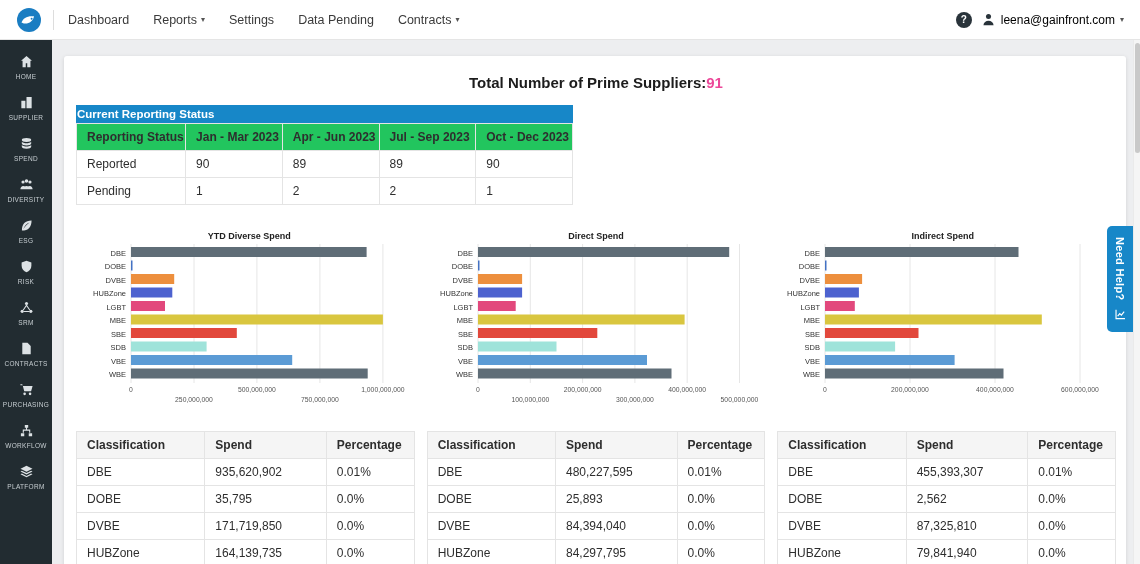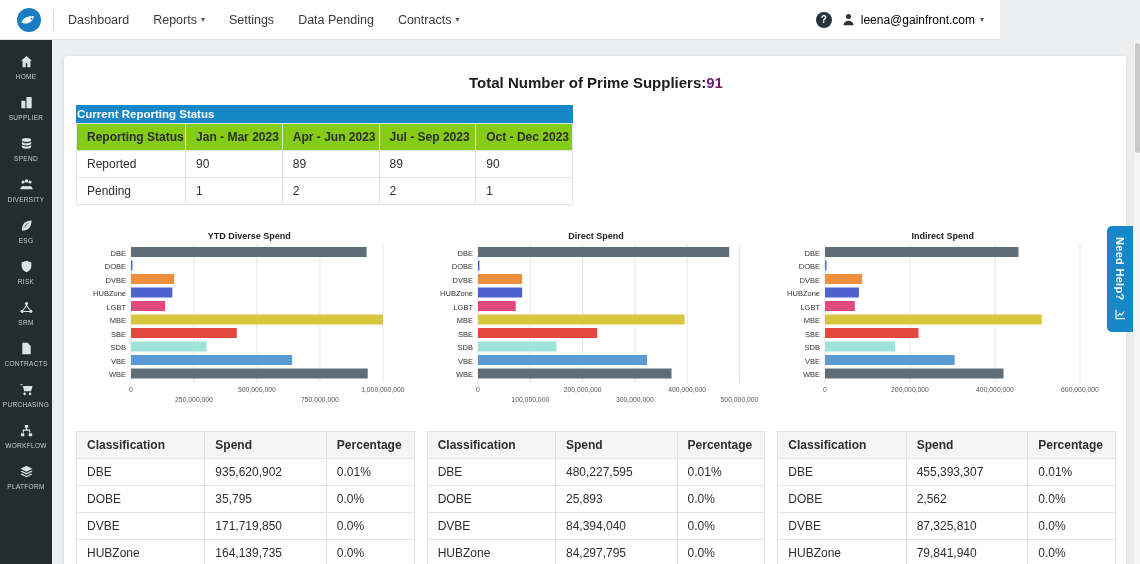--- a/index.html
+++ b/index.html
@@ -1,20 +1,20 @@
 <!DOCTYPE html>
 <html><head>
 <meta charset="utf-8">
 <style>
   *{margin:0;padding:0;box-sizing:border-box}
   html,body{width:1140px;height:564px;overflow:hidden;background:#edeef0;
     font-family:"Liberation Sans",sans-serif;color:#2e2e2e}
 
   
-  .topbar{position:fixed;top:0;left:0;width:1000px;height:40px;background:#fff;
+  .topbar{position:fixed;top:0;left:0;width:1140px;height:40px;background:#fff;
     border-bottom:1px solid #e5e5e5;display:flex;align-items:center;padding:0 16px;z-index:30}
   .logo{width:26px;height:26px;cursor:pointer}
   .logo-divider{width:1px;height:20px;background:#ddd;margin:0 14px 0 11px}
   .top-nav{display:flex;align-items:center;gap:24px}
   .nav-item{font-size:12.5px;color:#3a3a3a;display:flex;align-items:center;gap:4px;cursor:pointer;white-space:nowrap}
   .caret{font-size:8px;color:#555}
   .top-right{margin-left:auto;display:flex;align-items:center;gap:9px}
   .help-circle{width:16px;height:16px;border-radius:50%;background:#29333a;color:#fff;
     font-size:10px;font-weight:bold;line-height:16px;text-align:center;cursor:pointer}
   .account{display:flex;align-items:center;gap:5px;cursor:pointer}
@@ -27,30 +27,30 @@
   .side-item{display:flex;flex-direction:column;align-items:center;gap:4px;
     padding:8px 0 7px;cursor:pointer}
   .side-icon{width:15px;height:15px;fill:#dde2e5}
   .side-label{font-size:6.5px;color:#c6cdd1;letter-spacing:.3px}
 
   
   .main{position:absolute;left:52px;top:40px;width:1088px;height:524px;padding:16px 14px 0 12px}
   .card{background:#fff;border-radius:3px;box-shadow:0 1px 4px rgba(0,0,0,.12);
     padding:16px 10px 16px 12px;min-height:620px}
   .summary{text-align:center;font-size:15px;font-weight:bold;margin:2px 0 14px;color:#1c1c1c}
-  .summary .val{color:#701a75;margin-left:0}
+  .summary .val{color:#ec4899;margin-left:0}
 
   .top-tables{display:flex;gap:12px}
   .tbl-wrap.left{flex:0 0 497px}
   .tbl-wrap.right{flex:1}
   .tbl-header{background:#1787c8;border:1px solid #1787c8;color:#fff;font-weight:bold;
     font-size:11.5px;padding:2px 0}
   table{width:100%;border-collapse:collapse;table-layout:fixed;font-size:12px}
   td,th{border:1px solid #e4e4e4;padding:6px 10px;text-align:left;white-space:nowrap;overflow:hidden}
-  th{font-weight:bold;background:#84cc16}
+  th{font-weight:bold;background:#22c55e}
   .rep-table th:first-child{width:22%}
   .ytd-table td:first-child{width:59%}
   .ytd-table td:last-child{width:41%}
 
   .charts-row{display:flex;margin-top:26px}
   .chart-block{flex:1;display:flex;flex-direction:column;align-items:center}
   .chart-title{font-size:9px;font-weight:bold;margin-bottom:2px;color:#222}
   svg.chart{width:336px;height:168px;display:block}
   .cat{font-size:7.5px;fill:#333}
   .tick{font-size:6.8px;fill:#555}

